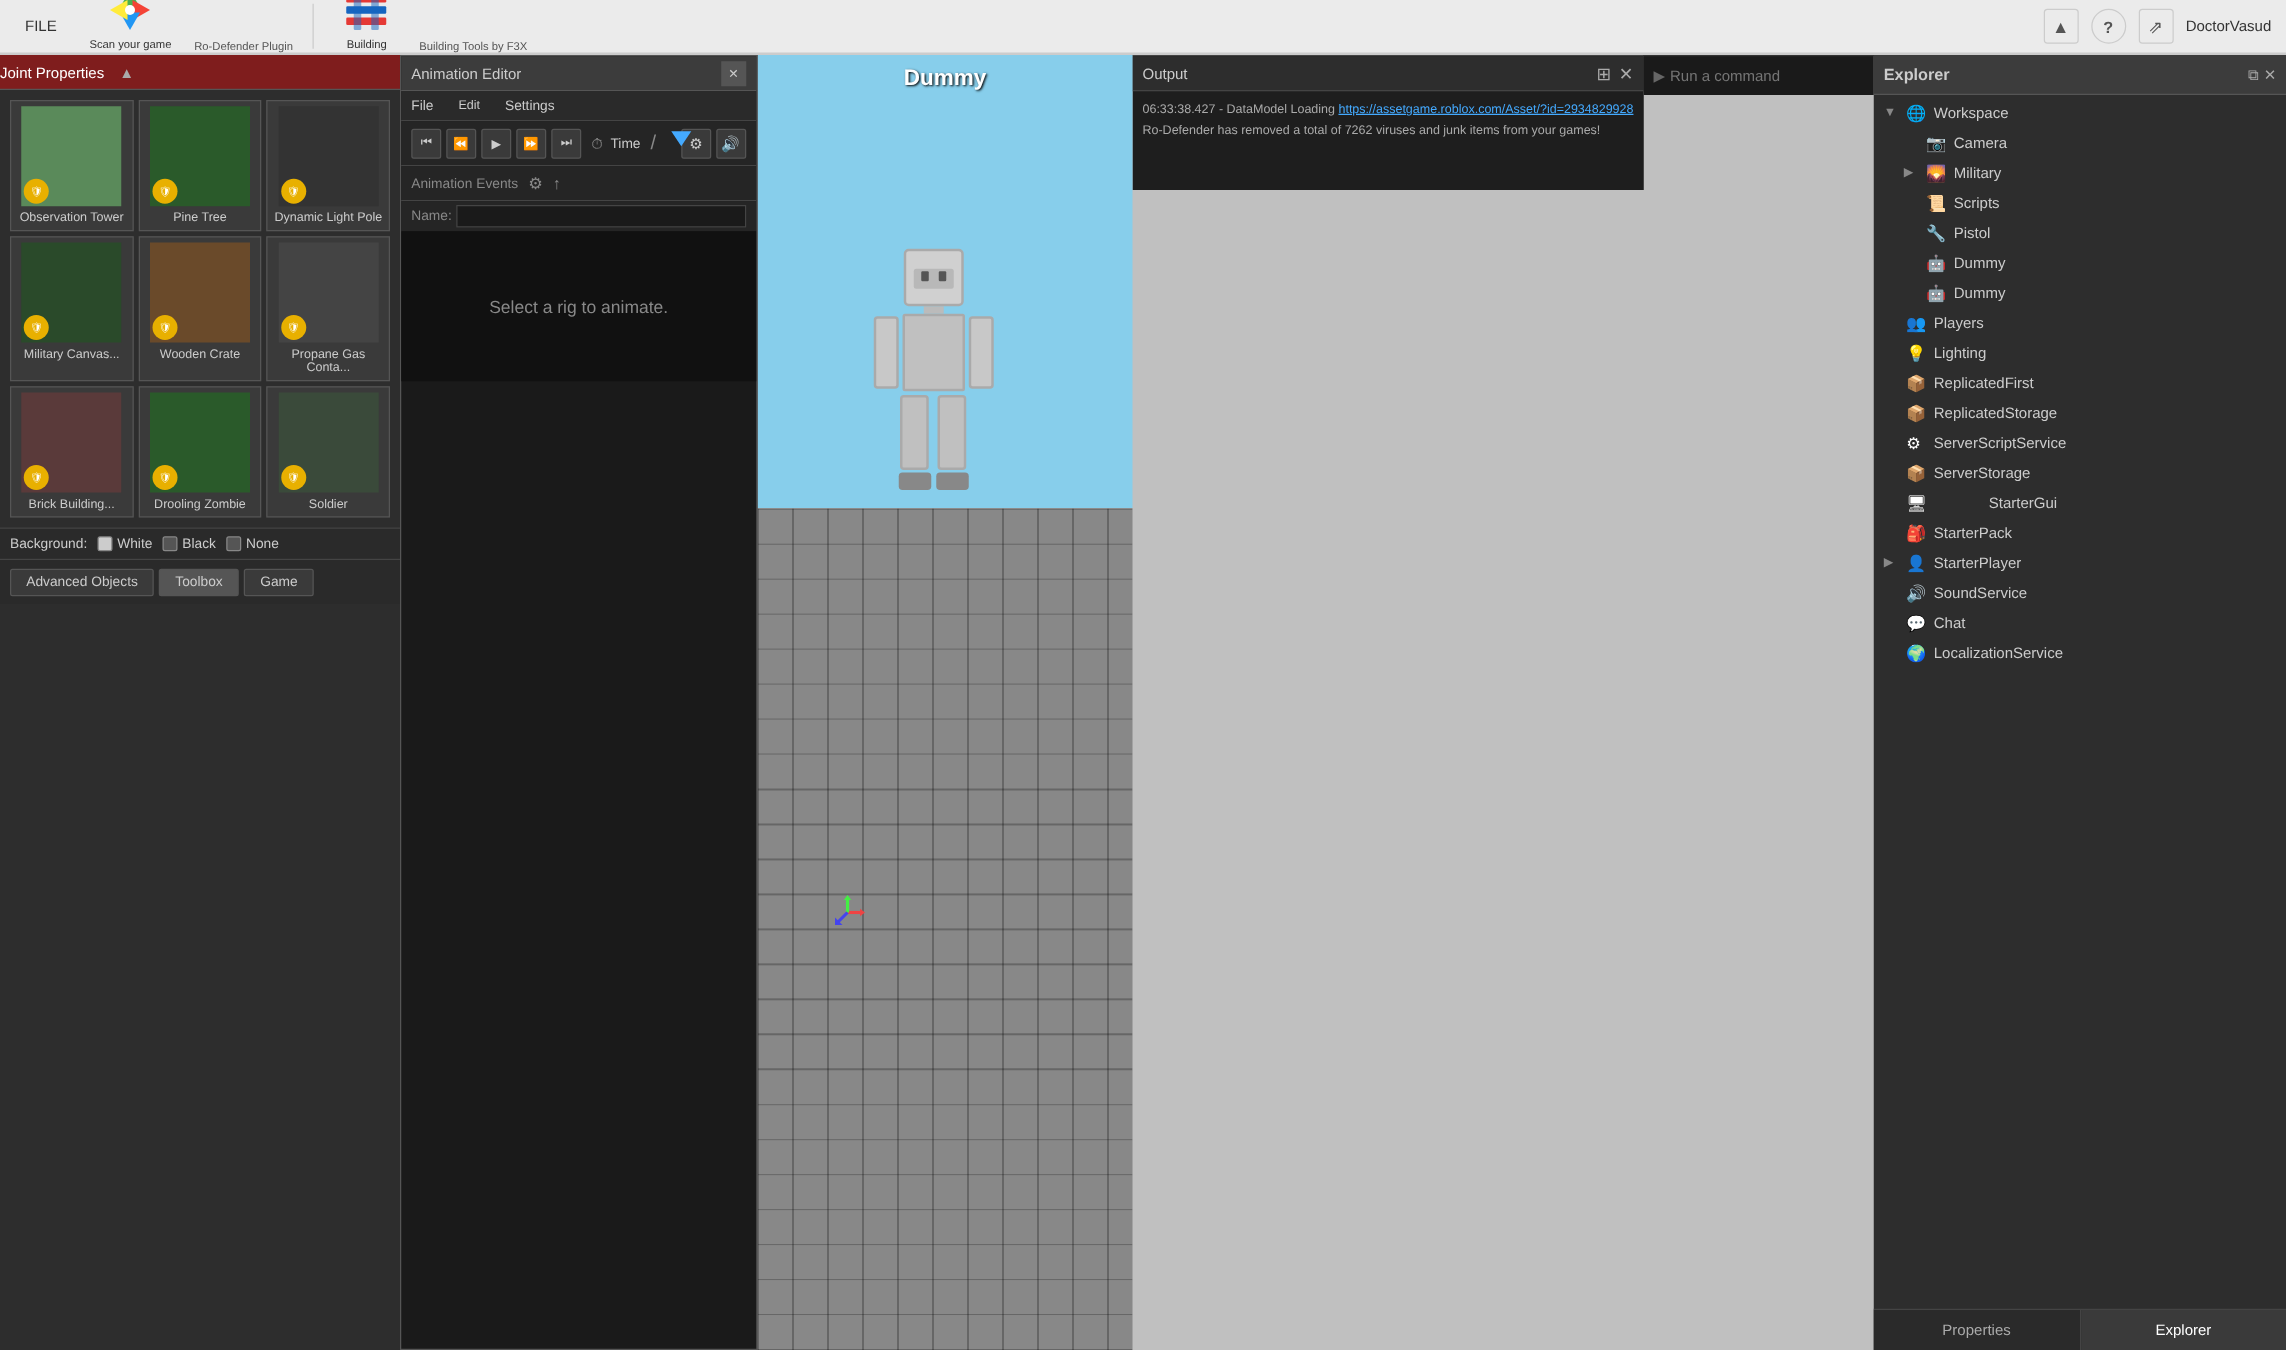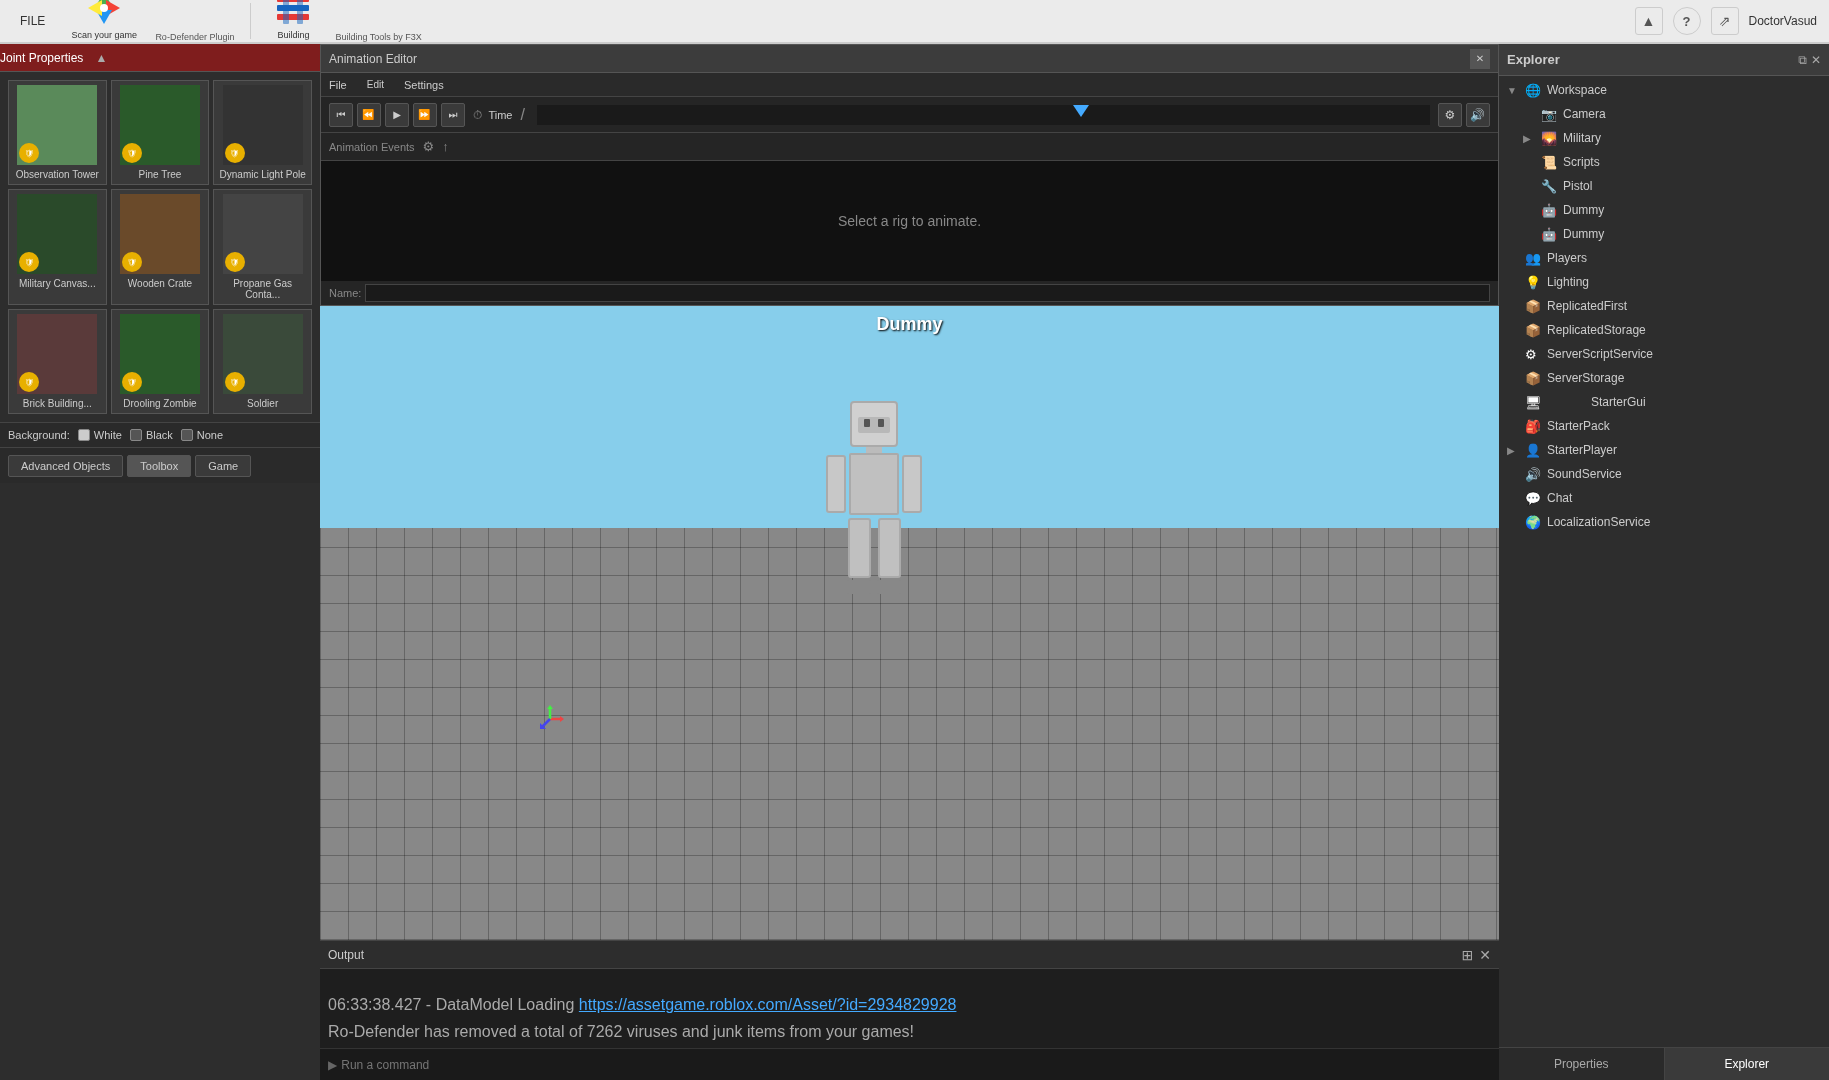--- a/index.html
+++ b/index.html
@@ -32,21 +32,21 @@
     .military-thumb { background: linear-gradient(180deg, #2a4a2a 0%, #1a2a1a 100%); }
     .crate-thumb { background: linear-gradient(180deg, #6a4a2a 0%, #4a3a1a 100%); }
     .propane-thumb { background: linear-gradient(180deg, #333 0%, #222 100%); }
     .brick-thumb { background: linear-gradient(180deg, #4a2a2a 0%, #3a1a1a 100%); }
     .zombie-thumb { background: linear-gradient(180deg, #2a4a2a 0%, #1a2a1a 100%); }
     .soldier-thumb { background: linear-gradient(180deg, #2a3a2a 0%, #1a2a1a 100%); }
 
     
     .right-panel { width: 330px; display: flex; flex-direction: column; background: #2d2d2d; flex-shrink: 0; }
 
-    .viewport-container { flex: 1; display: flex; flex-direction: column; }
+    .viewport-container { flex: 1; display: flex; flex-direction: row; }
 
     
     .left-panel { width: 320px; flex-shrink: 0; background: #2d2d2d; display: flex; flex-direction: column; }
 
     
     .joint-props { background: #7f1d1d; height: 28px; display: flex; align-items: center; padding: 0 0; gap: 8px; border-bottom: 1px solid #555; }
 
     
     .screen { display: flex; flex-direction: column; width: 1829px; height: 1080px; overflow: hidden; }
     .content-row { display: flex; flex: 1; overflow: hidden; }
@@ -226,27 +226,27 @@
           <button style="width:24px; height:24px; background:#3a3a3a; border:1px solid #555; color:#ccc; font-size:12px; cursor:pointer; border-radius:2px; margin-left:4px;">⚙</button>
           <button style="width:24px; height:24px; background:#3a3a3a; border:1px solid #555; color:#ccc; font-size:12px; cursor:pointer; border-radius:2px;">🔊</button>
         </div>
 
         <div style="background:#252525; height:28px; display:flex; align-items:center; padding:0 8px; border-bottom:1px solid #444; gap:8px;">
           <span style="color:#888; font-size:11px;">Animation Events</span>
           <button style="background:transparent; border:none; color:#888; cursor:pointer; font-size:13px;">⚙</button>
           <button style="background:transparent; border:none; color:#888; cursor:pointer; font-size:13px;">↑</button>
         </div>
 
-        <div style="height:120px; background:#111; display:flex; align-items:center; justify-content:center; position:relative;">
-          <span style="color:#888; font-size:14px;">Select a rig to animate.</span>
-        </div>
-
         <div style="background:#252525; height:24px; display:flex; align-items:center; padding:0 8px; gap:4px;">
           <span style="color:#888; font-size:11px;">Name:</span>
           <input style="flex: 1 1 0%; background: rgb(26, 26, 26); border: 1px solid rgb(68, 68, 68); color: rgb(204, 204, 204); font-size: 11px; height: 18px; padding: 0px 4px;">
+        </div>
+
+        <div style="height:120px; background:#111; display:flex; align-items:center; justify-content:center; position:relative;">
+          <span style="color:#888; font-size:14px;">Select a rig to animate.</span>
         </div>
       </div>
 
       <div class="viewport-3d" style="flex:1; position:relative; overflow:hidden; background: linear-gradient(180deg, #87ceeb 0%, #87ceeb 35%, #999 35%, #999 100%);">
         <div style="position:absolute; bottom:0; left:0; right:0; height:65%; background-image: repeating-linear-gradient(0deg, rgba(0,0,0,0.25) 0px, rgba(0,0,0,0.25) 1px, transparent 1px, transparent 28px), repeating-linear-gradient(90deg, rgba(0,0,0,0.25) 0px, rgba(0,0,0,0.25) 1px, transparent 1px, transparent 28px); background-color:#888; perspective:300px;"></div>
         <div style="position:absolute; top:8px; left:50%; transform:translateX(-50%); color:#fff; font-size:18px; font-weight:bold; text-shadow:1px 1px 2px #000;">Dummy</div>
 
         <div style="position:absolute; top:15%; left:47%; transform:translateX(-50%); width:120px;">
 
           <div style="width:48px; height:46px; background:#d0d0d0; border:2px solid #aaa; border-radius:4px; margin:0 auto; position:relative;">
@@ -295,21 +295,21 @@
       </div>
 
       <div style="background:#1e1e1e; height:108px; border-top:1px solid #444; flex-shrink:0;">
         <div style="background:#2d2d2d; height:28px; display:flex; align-items:center; padding:0 8px; justify-content:space-between; border-bottom:1px solid #444;">
           <span style="color:#ccc; font-size:12px;">Output</span>
           <div style="display:flex; gap:6px;">
             <button style="background:transparent; border:none; color:#aaa; cursor:pointer; font-size:14px;">⊞</button>
             <button style="background:transparent; border:none; color:#aaa; cursor:pointer; font-size:14px;">✕</button>
           </div>
         </div>
-        <div style="padding:6px 8px; color:#ccc; font-size:16px; line-height:1.7;margin-top:16px;">
+        <div style="padding:6px 8px; color:#ccc; font-size:10px; line-height:1.7;">
           <div>
             <span style="color:#aaa;">06:33:38.427 - DataModel Loading </span>
             <span style="color:#4af; text-decoration:underline; cursor:pointer;">https://assetgame.roblox.com/Asset/?id=2934829928</span>
           </div>
           <div style="color:#aaa;">Ro-Defender has removed a total of 7262 viruses and junk items from your games!</div>
         </div>
       </div>
 
       <div style="background:#1a1a1a; height:32px; display:flex; align-items:center; padding:0 8px; border-top:1px solid #333; flex-shrink:0;">
         <span style="color:#666; font-size:12px; margin-right:4px;">▶</span>

